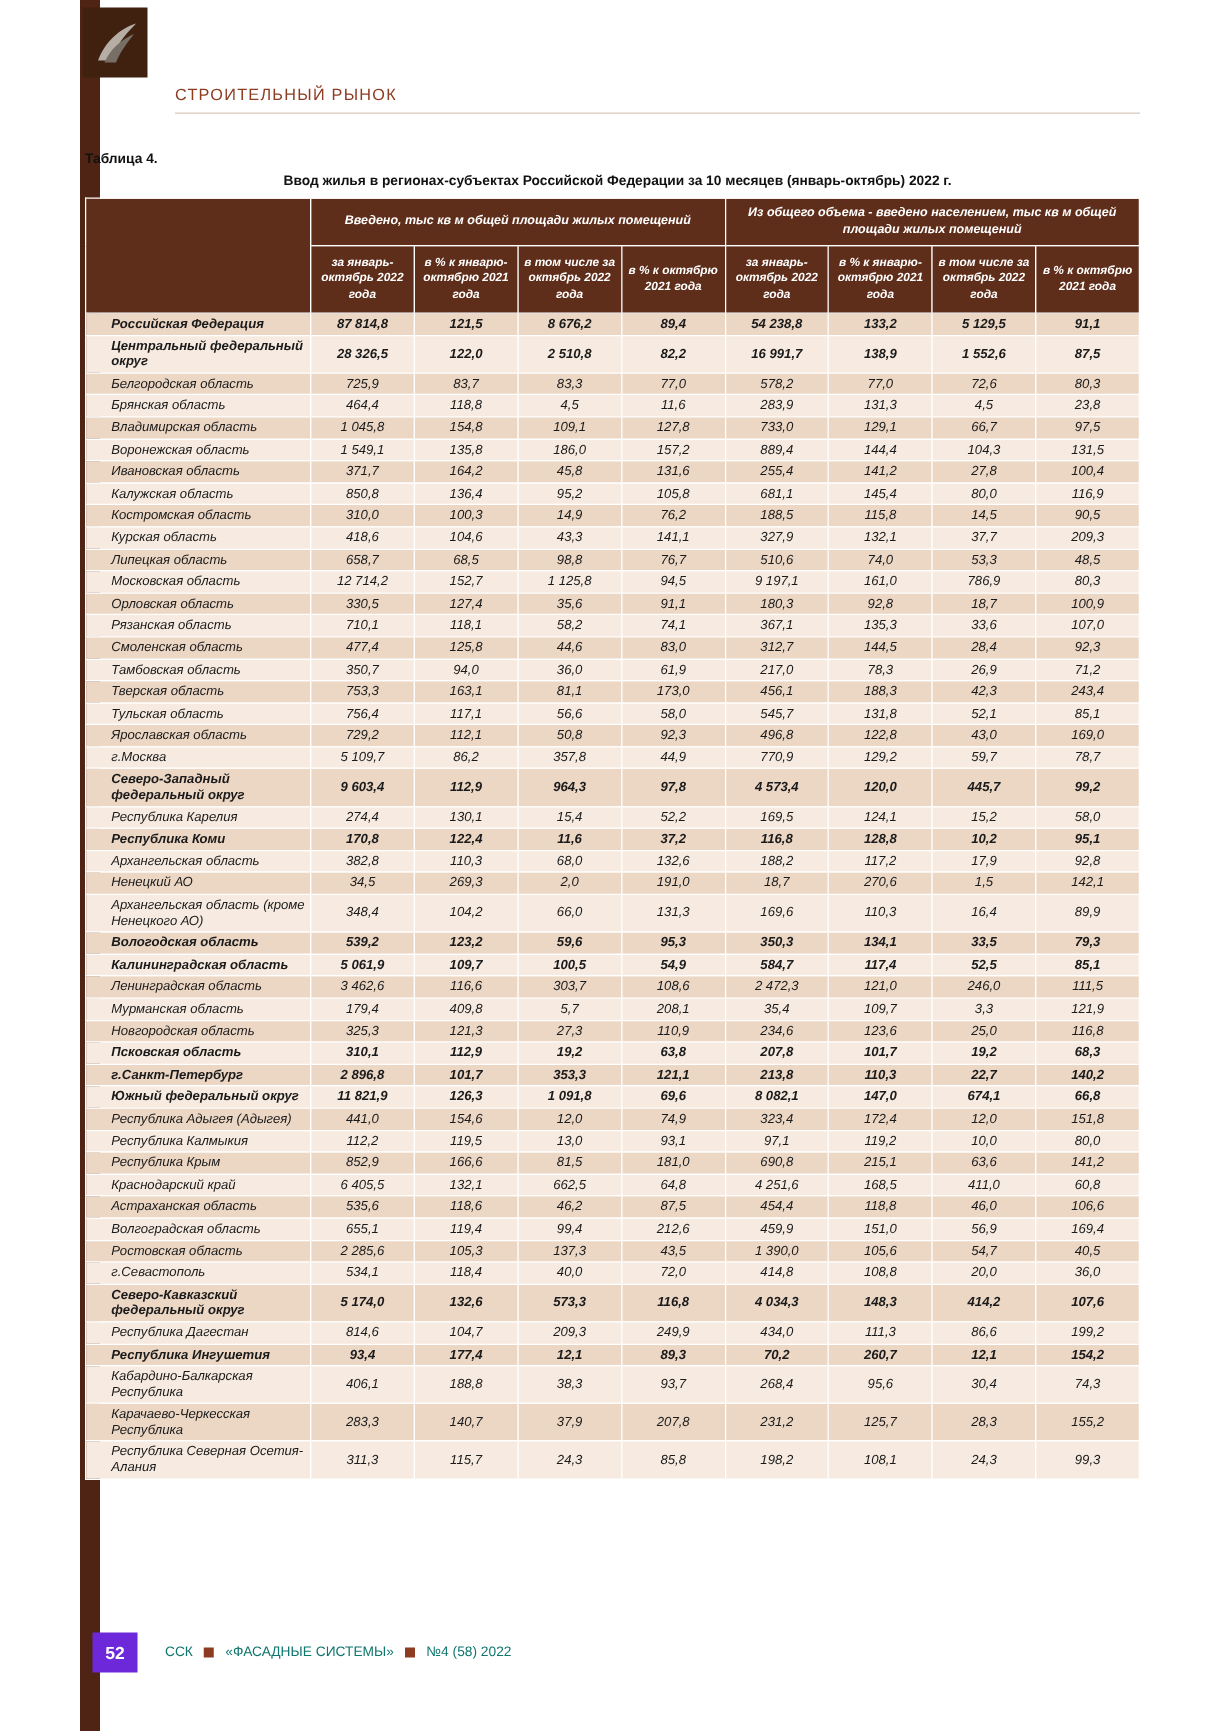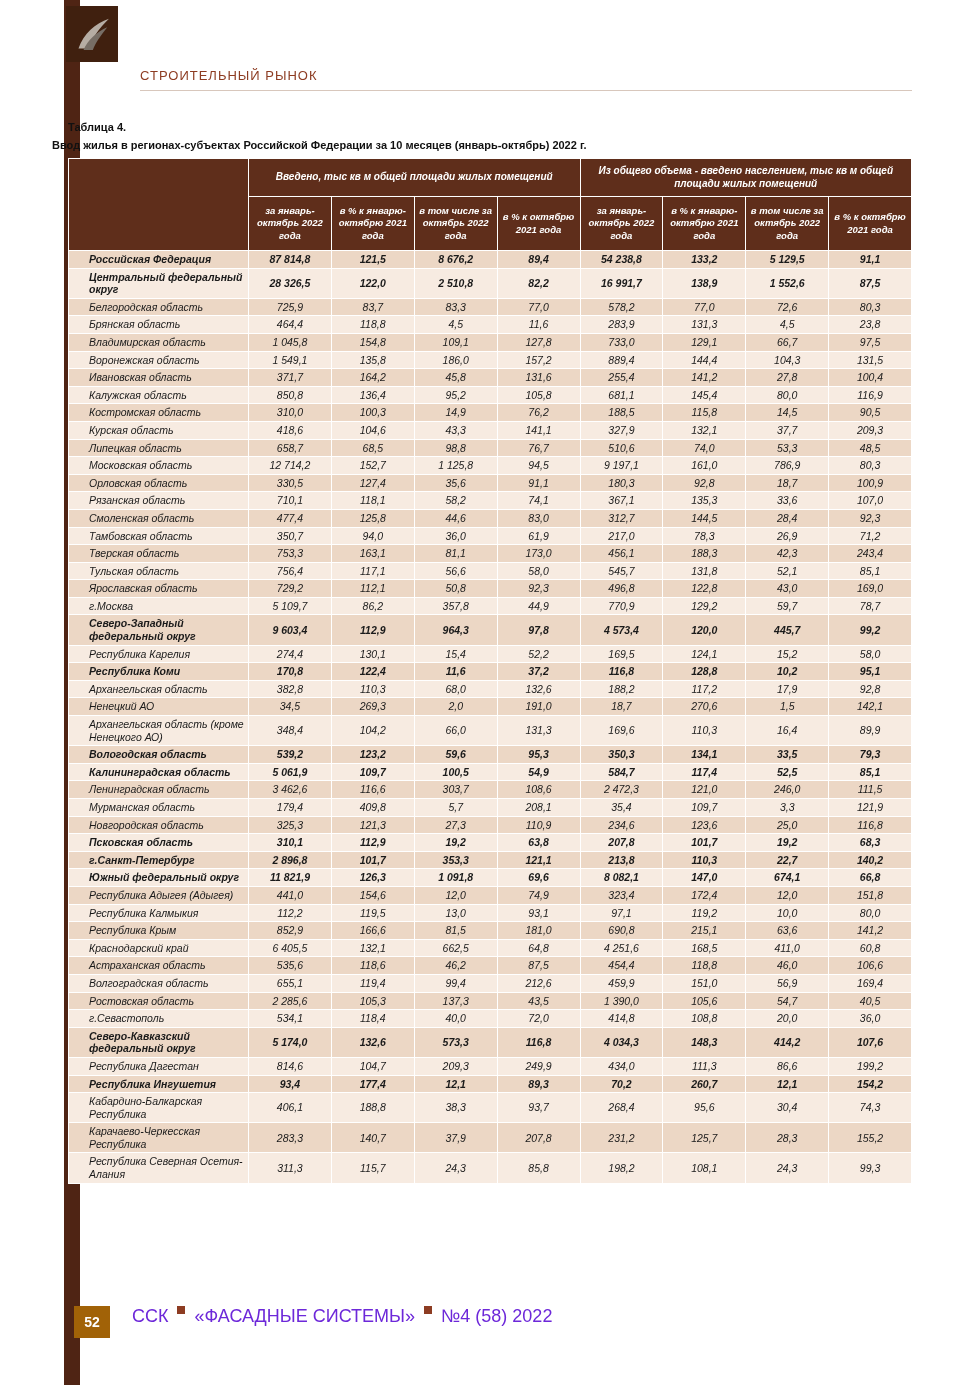--- a/index.html
+++ b/index.html
@@ -31,22 +31,22 @@
   }
   .header-rule {
     position: absolute; left: 140px; top: 90px;
     width: 772px; height: 1px; background: #d8c7bc;
   }
   .table-label {
     position: absolute; left: 68px; top: 121px; width: 844px;
     text-align: left; font-size: 11px; font-weight: bold; color: #111;
   }
   .table-title {
-    position: absolute; left: 52px; top: 139px; width: 844px;
-    font-size: 11px; font-weight: bold; color: #111;
+    position: absolute; left: 72px; top: 139px; width: 844px;
+    text-align: center; font-size: 11px; font-weight: bold; color: #111;
   }
   table.data-table {
     position: absolute; left: 68px; top: 158px;
     width: 844px; border-collapse: collapse; table-layout: fixed; font-style: italic;
   }
   .data-table th, .data-table td { border: 1px solid #ffffff; }
   .data-table th {
     background: #5f2e1b; color: #ffffff; font-weight: bold;
     text-align: center; vertical-align: middle;
   }
@@ -57,28 +57,28 @@
     font-size: 10.5px; padding: 2px 4px; line-height: 1.2; vertical-align: middle;
   }
   td.region { text-align: left; padding-left: 20px; }
   td.num    { text-align: center; white-space: nowrap; }
   tr.even td { background: #ecd7c5; }
   tr.odd  td { background: #f7ebe1; }
   tr.bold td { font-weight: bold; }
   .footer-pagenum {
     position: absolute; left: 74px; top: 1306px;
     width: 36px; height: 32px;
-    background: #a16207; color: #ffffff;
+    background: #6d28d9; color: #ffffff;
     font-size: 14px; font-weight: bold;
     display: flex; align-items: center; justify-content: center;
   }
   .footer-text {
     position: absolute; left: 132px; top: 1306px; height: 32px;
-    display: flex; align-items: flex-start; gap: 9px;
-    font-size: 18px; color: #6d28d9;
+    display: flex; align-items: center; gap: 9px;
+    font-size: 11px; color: #0f766e;
   }
   .sep-square { width: 8px; height: 8px; background: #8d3c22; display: inline-block; }
 </style>
 </head>
 <body>
 
 <div class="page">
 
   <div class="left-stripe"></div>
 

